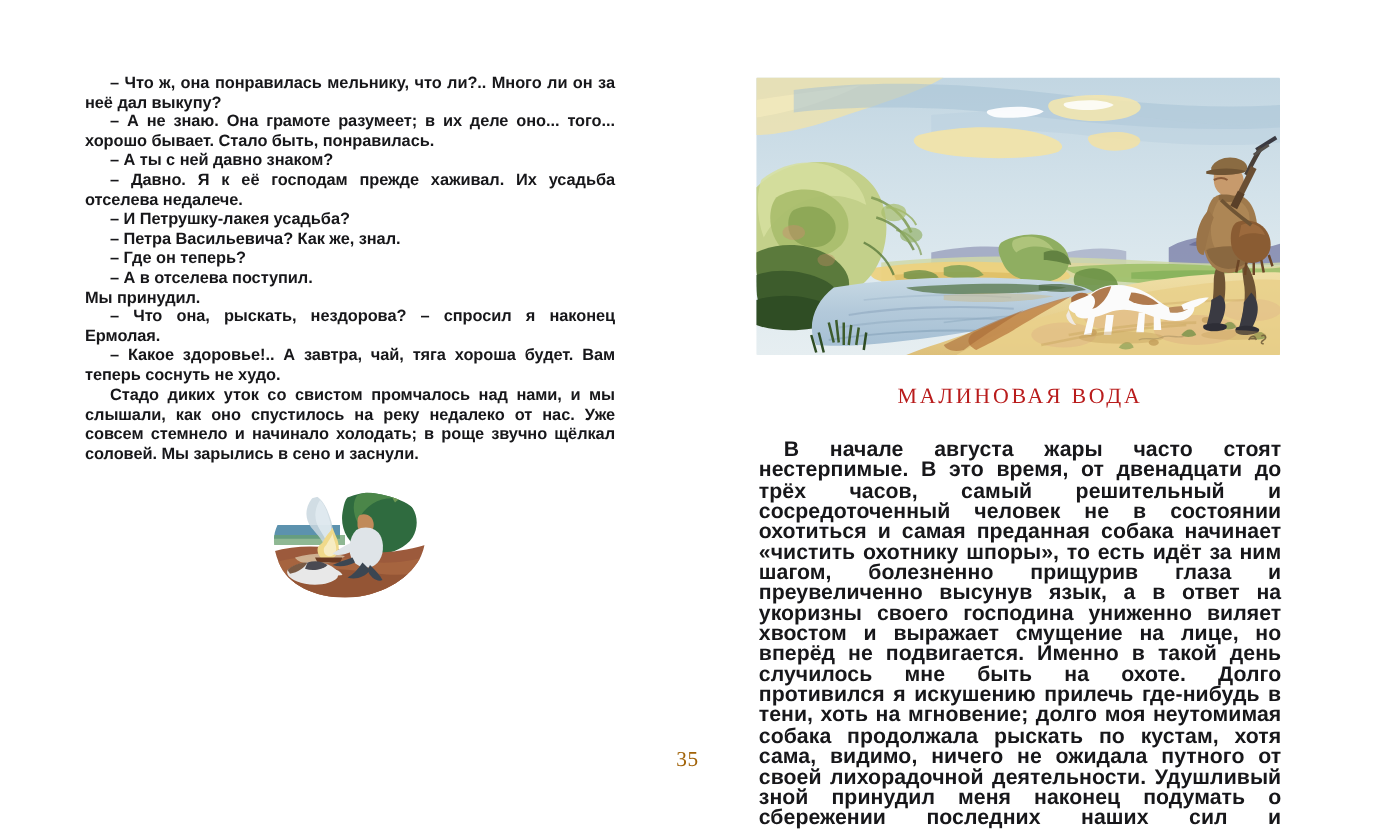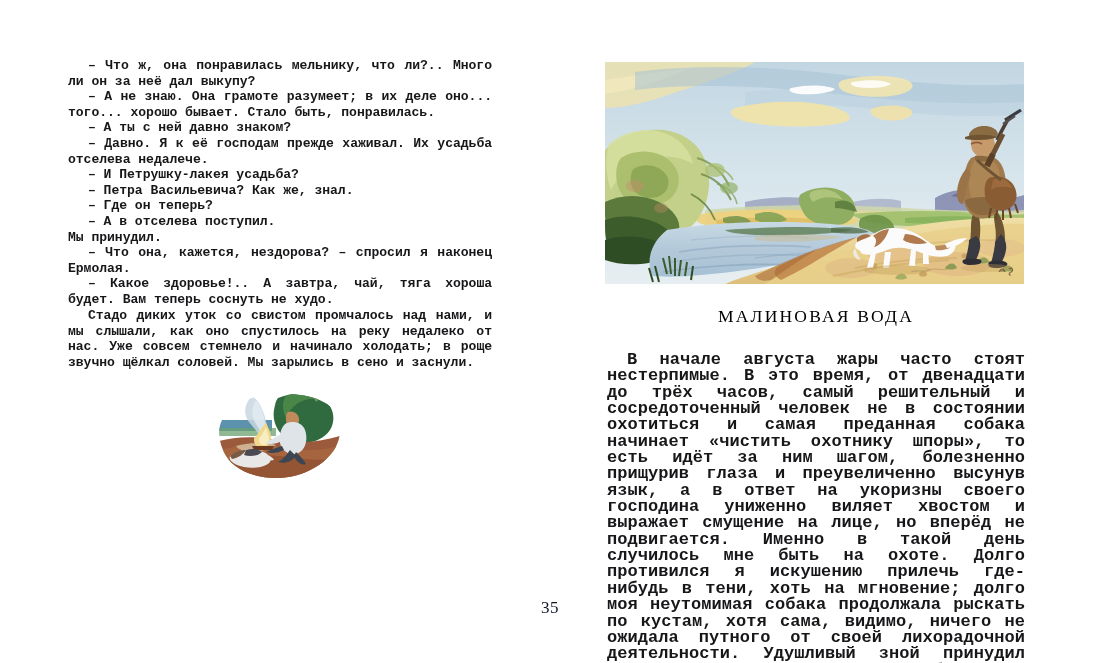--- a/index.html
+++ b/index.html
@@ -32,21 +32,21 @@
   .page-right {
     position: absolute;
     left: 607px;
     top: 58px;
     width: 418px;
     height: 560px;
   }
 
   
   .body-text {
-    font-family: Liberation Mono, monospace;
+    font-family: Liberation Sans, sans-serif;
     font-size: 13.1px;
     line-height: 16.05px;
     color: #17171a;
     text-align: justify;
     text-justify: inter-word;
     font-weight: 600;
     letter-spacing: -0.05px;
     margin: 0;
     hyphens: manual;
     -webkit-hyphens: manual;
@@ -67,37 +67,37 @@
     font-size: 17px;
     line-height: 16.35px;
     letter-spacing: 0.05px;
   }
 
   
   .chapter-heading {
     font-family: "Liberation Serif", "DejaVu Serif", serif;
     font-size: 17.5px;
     letter-spacing: 2.2px;
-    color: #000000;
+    color: #b91c1c;
     text-align: center;
     font-weight: 400;
     margin: 0;
     white-space: nowrap;
   }
 
   
   .page-number {
     position: absolute;
     left: 0;
     right: 0;
     top: 598px;
     text-align: center;
     font-family: "Liberation Serif", "DejaVu Serif", serif;
     font-size: 17px;
-    color: #0f172a;
+    color: #a16207;
     letter-spacing: 0.5px;
   }
 
   
   .illo-main {
     position: absolute;
     left: 605px;
     top: 62px;
     width: 419px;
     height: 222px;
@@ -121,21 +121,21 @@
     <div class="dialogue-block">
       <p class="body-text indent tight">– Что ж, она понравилась мельнику, что ли?.. Много ли он за неё дал выкупу?</p>
       <p class="body-text indent tight">– А не знаю. Она грамоте разумеет; в их деле оно... того... хорошо бывает. Стало быть, понравилась.</p>
       <p class="body-text indent tight">– А ты с ней давно знаком?</p>
       <p class="body-text indent tight">– Давно. Я к её господам прежде хаживал. Их усадьба отселева недалече.</p>
       <p class="body-text indent tight">– И Петрушку-лакея усадьба?</p>
       <p class="body-text indent tight">– Петра Васильевича? Как же, знал.</p>
       <p class="body-text indent tight">– Где он теперь?</p>
       <p class="body-text indent tight">– А в отселева поступил.</p>
       <p class="body-text tight">Мы принудил.</p>
-      <p class="body-text indent tight">– Что она, кажется, нездорова? – спросил я наконец Ермолая.</p>
+      <p class="body-text indent tight">– Что она, рыскать, нездорова? – спросил я наконец Ермолая.</p>
       <p class="body-text indent tight">– Какое здоровье!.. А завтра, чай, тяга хороша будет. Вам теперь соснуть не худо.</p>
     </div>
 
     <p class="body-text indent tight" style="margin-top:0.5px;">Стадо диких уток со свистом промчалось над нами, и мы слышали, как оно спустилось на реку недалеко от нас. Уже совсем стемнело и начинало холодать; в роще звучно щёлкал соловей. Мы зарылись в сено и заснули.</p>
   </div>
 
   <div class="illo-vignette">
     <svg viewBox="0 0 128 92" width="128" height="92" xmlns="http://www.w3.org/2000/svg">
       <defs>
         <clipPath id="vigClip">

